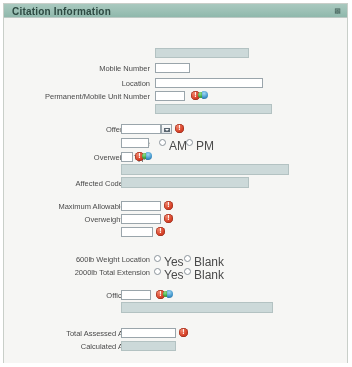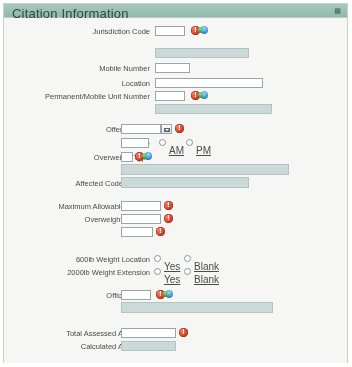--- a/index.html
+++ b/index.html
@@ -18,21 +18,21 @@
     box-sizing:border-box;
   }
   .panel-header{
     height:13px;
     background:linear-gradient(to bottom,#a9c9bf 0%,#9dc1b6 50%,#8fb8ac 100%);
     border-bottom:1px solid #bcc9c4;
     position:relative;
   }
   .panel-title{
     position:absolute;left:8px;top:2px;
-    font-size:13px;font-weight:normal;color:#2d4a42;
+    font-size:10px;font-weight:bold;color:#2d4a42;
     letter-spacing:.2px;
     text-align:right;
   }
   .collapse-btn{
     position:absolute;right:6px;top:3px;
     width:7px;height:8px;
     font-size:7px;line-height:7px;color:#44615a;
     text-align:center;cursor:pointer;
   }
   .panel-body{
@@ -108,66 +108,55 @@
     content:"";position:absolute;left:1px;top:1.4px;
     border-left:2px solid transparent;border-right:2px solid transparent;
     border-top:2px solid #ffffff;
   }
 
   .radio{
     position:absolute;top:1px;width:7px;height:7px;border-radius:50%;
     border:1px solid #8b949b;background:#fff;box-sizing:border-box;cursor:pointer;
   }
   .radio-lbl{
-    position:absolute;top:7px;font-size:10px;color:#4a4a4a;white-space:nowrap;text-decoration:underline;
+    position:absolute;top:1px;font-size:12px;color:#4a4a4a;white-space:nowrap;
   }
 </style>
 </head>
 <body>
 
 <div class="panel">
 
   <div class="panel-header">
     <div class="panel-title">Citation Information</div>
     <div class="collapse-btn">▩</div>
   </div>
 
   <div class="panel-body">
 
-    <div class="row" style="left:0px;top:8px;width:340px;">
-      <div class="lbl-box">
-          <span class="lbl">Jurisdiction Code</span>
+    <div class="ro" style="left:151px;top:30px;width:94px;"></div>
+
+    <div class="row" style="left:0px;top:45px;width:340px;">
+      <div class="lbl-box">
+          <span class="lbl">Mobile Number</span>
+        </div>
+      <input class="txt" style="left: 151px; width: 35px;" value="">
+    </div>
+
+    <div class="row" style="left:0px;top:73px;width:340px;">
+      <div class="lbl-box">
+          <span class="lbl">Permanent/Mobile Unit Number</span>
         </div>
       <input class="txt" style="left: 151px; width: 30px;" value="">
       <div class="req" style="left:187px;"></div>
       <div class="lookup" style="left:194px;">
           <span class="g"></span>
           <span class="b"></span>
         </div>
     </div>
-    <div class="ro" style="left:151px;top:30px;width:94px;"></div>
-
-    <div class="row" style="left:0px;top:45px;width:340px;">
-      <div class="lbl-box">
-          <span class="lbl">Mobile Number</span>
-        </div>
-      <input class="txt" style="left: 151px; width: 35px;" value="">
-    </div>
-
-    <div class="row" style="left:0px;top:73px;width:340px;">
-      <div class="lbl-box">
-          <span class="lbl">Permanent/Mobile Unit Number</span>
-        </div>
-      <input class="txt" style="left: 151px; width: 30px;" value="">
-      <div class="req" style="left:187px;"></div>
-      <div class="lookup" style="left:194px;">
-          <span class="g"></span>
-          <span class="b"></span>
-        </div>
-    </div>
 
     <div class="row" style="left:0px;top:60px;width:340px;">
       <div class="lbl-box">
           <span class="lbl">Location</span>
         </div>
       <input class="txt" style="left: 151px; width: 108px;" value="">
     </div>
     <div class="ro" style="left:151px;top:86px;width:117px;"></div>
 
     <div class="row" style="left:0px;top:106px;width:340px;">
@@ -241,21 +230,21 @@
           <span class="lbl">600lb Weight Location</span>
         </div>
       <div class="radio" style="left:150px;"></div>
       <span class="radio-lbl" style="left:160px;">Yes</span>
       <div class="radio" style="left:180px;"></div>
       <span class="radio-lbl" style="left:190px;">Blank</span>
     </div>
 
     <div class="row" style="left:0px;top:249px;width:340px;">
       <div class="lbl-box">
-          <span class="lbl">2000lb Weight Extension</span>
+          <span class="lbl">2000lb Total Extension</span>
         </div>
       <div class="radio" style="left:150px;"></div>
       <span class="radio-lbl" style="left:160px;">Yes</span>
       <div class="radio" style="left:180px;"></div>
       <span class="radio-lbl" style="left:190px;">Blank</span>
     </div>
 
     <div class="row" style="left:0px;top:272px;width:340px;">
       <div class="lbl-box">
           <span class="lbl">Officer/Agent</span>

